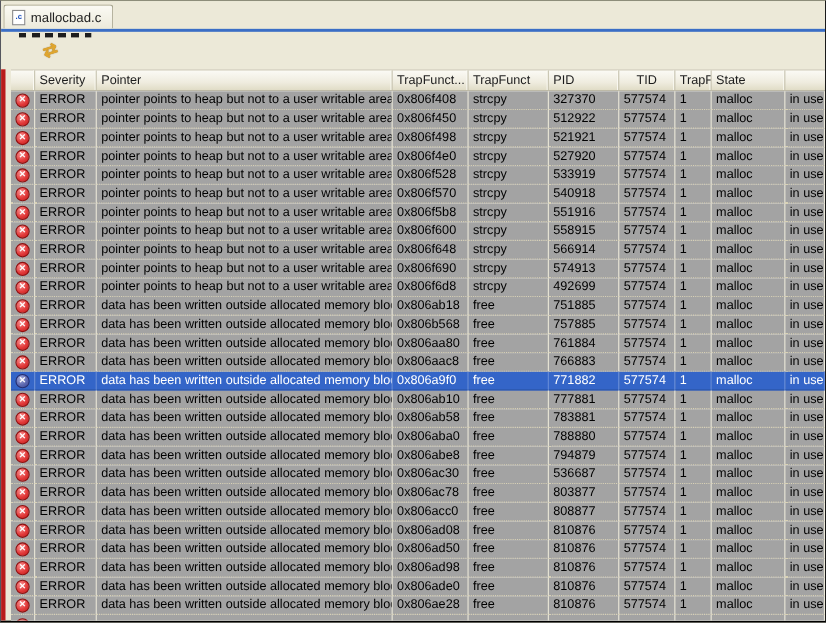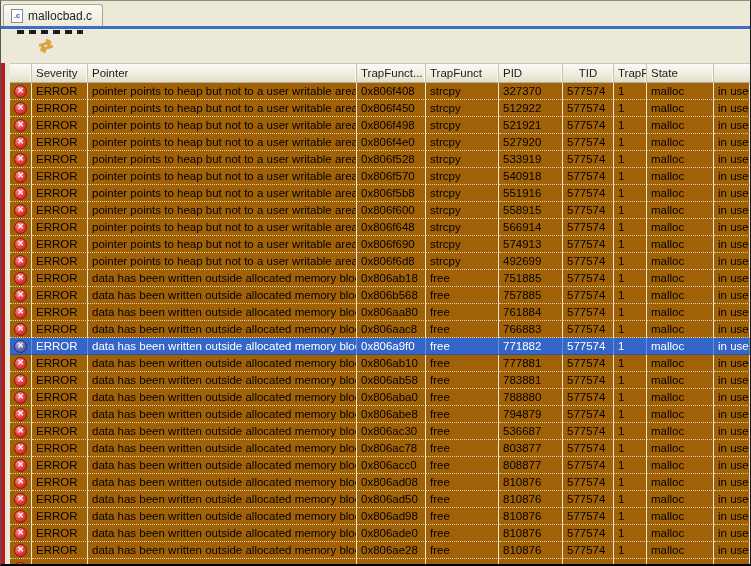--- a/index.html
+++ b/index.html
@@ -53,21 +53,21 @@
       border-left:4px solid #b91c1c; padding-left:5px; background:#ece9d8; overflow:hidden; }
   .grid-row { display:grid; grid-template-columns:22px 56px 269px 69px 73px 64px 51px 33px 67px 1fr; }
 
   .thead { height:20px; background:linear-gradient(#fbfaf5,#efecdf 60%,#e0dcc6);
            border-top:1px solid #cdc9b8; border-bottom:1px solid #b2ae9c; }
   .hcell { font-size:11.5px; color:#1c1c1c; line-height:18px; padding:0 4px;
            border-right:1px solid #c6c2af; box-shadow:inset -1px 0 0 #fbfaf3; overflow:hidden; white-space:nowrap; }
   .hcell.right { text-align:center; }
 
   .tbody { background:#fff; }
-  .row { height:17px; background:#a16207; }
+  .row { height:17px; background:#a3a3a3; }
   .cell { font-size:11.5px; color:#000; line-height:16px; padding:0 4px;
           border-right:1px solid #ebe8d9; border-bottom:1px dotted #d9d2b6;
           overflow:hidden; white-space:nowrap; }
   .cell.icon-cell { display:flex; align-items:center; justify-content:center; padding:0; }
 
   .err-icon { width:13px; height:13px; border-radius:50%;
       background:radial-gradient(circle at 35% 30%, #f89090, #e23a3a 55%, #bd1a1a);
       border:1px solid #8e0f0f; color:#fff; font-size:8px; font-weight:bold;
       display:flex; align-items:center; justify-content:center; line-height:8px; }
   .err-icon::after { content:"\2715"; }

